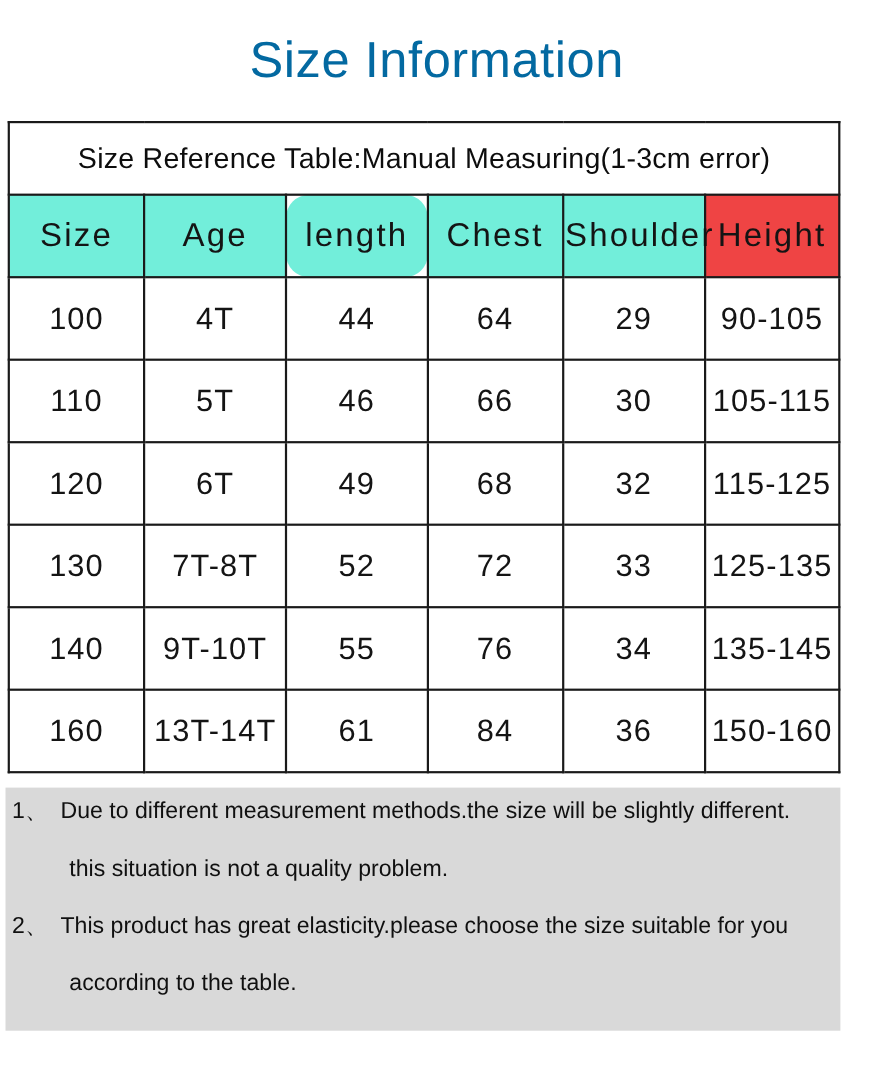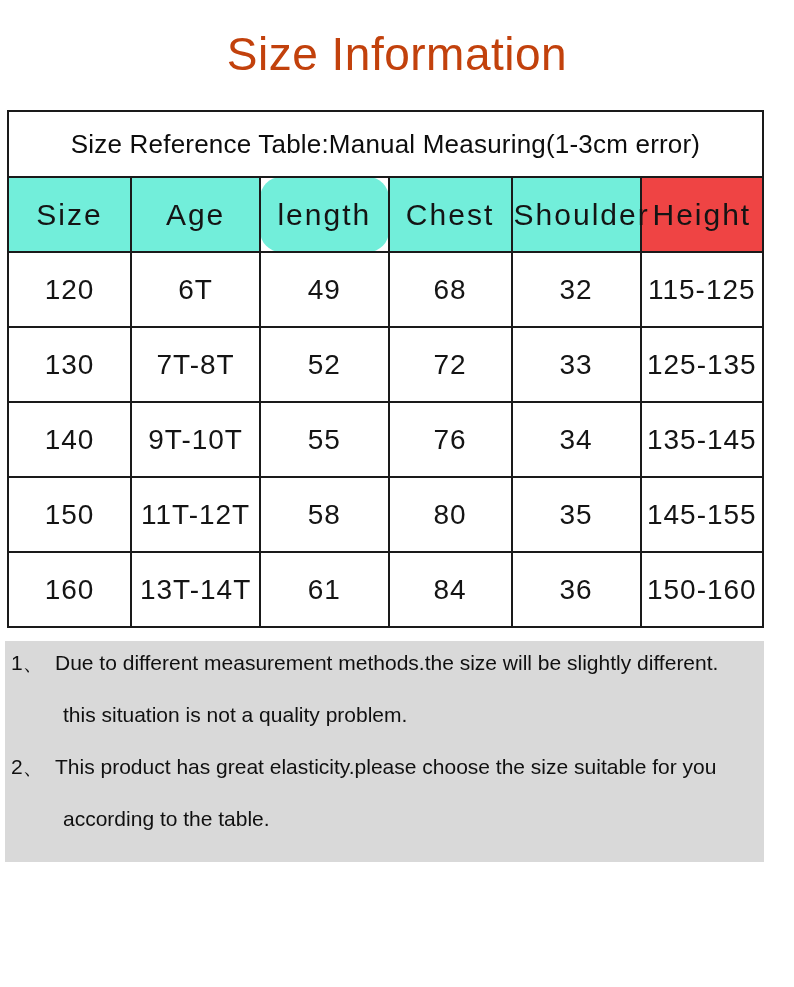--- a/index.html
+++ b/index.html
@@ -4,21 +4,21 @@
 <style>
   html,body{margin:0;padding:0;}
   body{
     width:794px;height:987px;background:#ffffff;
     font-family:"Liberation Sans",sans-serif;
     color:#111;overflow:hidden;
   }
   .page-title{
     margin:0;padding-top:27px;height:60px;
     text-align:center;font-size:46px;font-weight:400;
-    color:#c2410c;letter-spacing:0.5px;line-height:1.2;
+    color:#0369a1;letter-spacing:0.5px;line-height:1.2;
   }
   table.size-table{
     margin:23px 0 0 7px;width:757px;
     border-collapse:collapse;table-layout:fixed;
     border:2px solid #1a1a1a;
   }
   .caption-cell{
     height:62px;background:#ffffff;
     border:2px solid #1a1a1a;
     text-align:center;vertical-align:middle;
@@ -71,20 +71,36 @@
           <th style="background: rgb(114, 238, 218);">Size</th>
           <th style="background: rgb(114, 238, 218);">Age</th>
           <th style="background: rgb(114, 238, 218); border-radius: 21px;">length</th>
           <th style="background: rgb(114, 238, 218);">Chest</th>
           <th style="background: rgb(114, 238, 218);">Shoulder</th>
           <th style="background: #ef4444;">Height</th>
         </tr>
     </thead>
     <tbody id="table-body">
         <tr>
+          <td>100</td>
+          <td>4T</td>
+          <td>44</td>
+          <td>64</td>
+          <td>29</td>
+          <td>90-105</td>
+        </tr>
+        <tr>
+          <td>110</td>
+          <td>5T</td>
+          <td>46</td>
+          <td>66</td>
+          <td>30</td>
+          <td>105-115</td>
+        </tr>
+        <tr>
           <td>120</td>
           <td>6T</td>
           <td>49</td>
           <td>68</td>
           <td>32</td>
           <td>115-125</td>
         </tr>
         <tr>
           <td>130</td>
           <td>7T-8T</td>
@@ -93,28 +109,20 @@
           <td>33</td>
           <td>125-135</td>
         </tr>
         <tr>
           <td>140</td>
           <td>9T-10T</td>
           <td>55</td>
           <td>76</td>
           <td>34</td>
           <td>135-145</td>
-        </tr>
-        <tr>
-          <td>150</td>
-          <td>11T-12T</td>
-          <td>58</td>
-          <td>80</td>
-          <td>35</td>
-          <td>145-155</td>
         </tr>
         <tr>
           <td>160</td>
           <td>13T-14T</td>
           <td>61</td>
           <td>84</td>
           <td>36</td>
           <td>150-160</td>
         </tr>
       </tbody>

